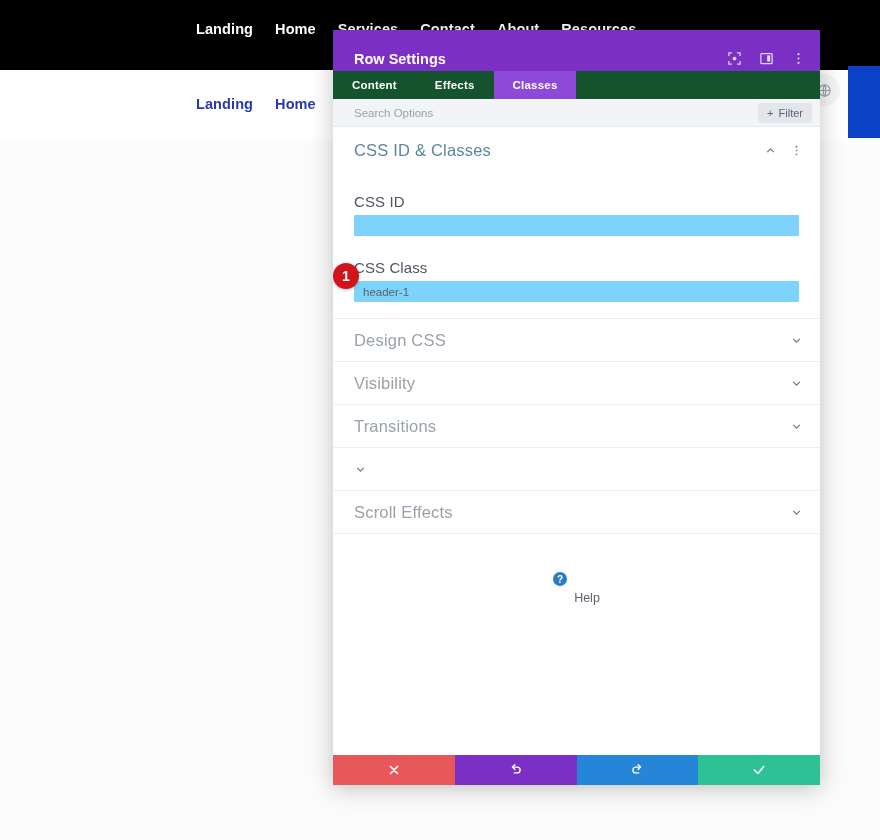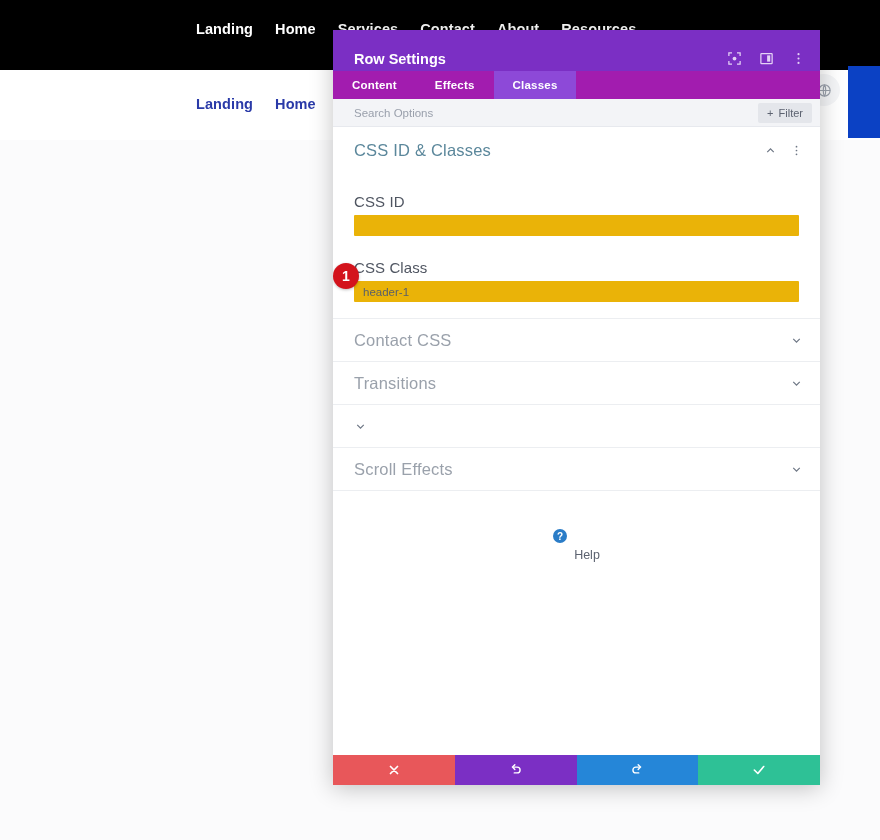--- a/index.html
+++ b/index.html
@@ -73,21 +73,21 @@
     color: #ffffff; font-size: 14.5px; font-weight: bold; flex: 1;
   }
   .title-icons { display: flex; align-items: center; gap: 14px; }
   .title-icon {
     width: 18px; height: 18px; display: flex;
     align-items: center; justify-content: center;
     color: #e4d2f5; cursor: pointer;
   }
 
   .modal-tabs {
-    height: 28px; background: #a21caf; display: flex; flex: 0 0 auto;
+    height: 28px; background: #14532d; display: flex; flex: 0 0 auto;
   }
   .tab {
     padding: 0 19px; height: 28px; display: flex; align-items: center;
     color: #ffffff; font-size: 11.5px; font-weight: bold;
     cursor: pointer; letter-spacing: .2px;
   }
   .tab.active { background: #8d49d8; }
 
   .search-row {
     height: 28px; background: #f3f4f7;
@@ -121,21 +121,21 @@
   }
   .section-ctrl { display: flex; align-items: center; gap: 13px; color: #6d7684; }
   .section-ctrl span { cursor: pointer; display: flex; }
 
   .field { padding: 2px 21px 0 21px; position: relative; }
   .field-label {
     font-size: 15px; color: #4f5561; font-weight: normal;
     margin: 21px 0 5px 0; letter-spacing: .1px;
   }
   .field-input {
-    width: 100%; height: 21px; background: #eab308;
+    width: 100%; height: 21px; background: #7dd3fc;
     border: 0; outline: none; border-radius: 1px;
     padding: 0 9px; font-size: 11.5px;
     color: #5a6069; font-family: "Liberation Sans", sans-serif;
   }
   .badge-1 {
     position: absolute; left: 0px; top: 27px;
     width: 26px; height: 26px; border-radius: 50%;
     background: #d3131c; color: #ffffff;
     display: flex; align-items: center; justify-content: center;
     font-size: 14px; font-weight: bold; z-index: 3;
@@ -281,28 +281,36 @@
       </div>
 
       <div class="field">
         <div class="field-label">CSS Class</div>
         <div class="badge-1">1</div>
         <input class="field-input" type="text" value="header-1" style="">
       </div>
     </div>
 
     <div class="acc-row">
-      <div class="acc-title">Contact CSS</div>
-      <span class="acc-chev">
-        <svg viewBox="0 0 24 24" width="13" height="13" fill="none" stroke="currentColor" stroke-width="2.2">
-            <polyline points="6,9 12,15 18,9"></polyline>
-          </svg>
-      </span>
-    </div>
-
+      <div class="acc-title">Design CSS</div>
+      <span class="acc-chev">
+        <svg viewBox="0 0 24 24" width="13" height="13" fill="none" stroke="currentColor" stroke-width="2.2">
+            <polyline points="6,9 12,15 18,9"></polyline>
+          </svg>
+      </span>
+    </div>
+
+    <div class="acc-row">
+      <div class="acc-title">Visibility</div>
+      <span class="acc-chev">
+        <svg viewBox="0 0 24 24" width="13" height="13" fill="none" stroke="currentColor" stroke-width="2.2">
+            <polyline points="6,9 12,15 18,9"></polyline>
+          </svg>
+      </span>
+    </div>
 
     <div class="acc-row">
       <div class="acc-title">Transitions</div>
       <span class="acc-chev">
         <svg viewBox="0 0 24 24" width="13" height="13" fill="none" stroke="currentColor" stroke-width="2.2">
             <polyline points="6,9 12,15 18,9"></polyline>
           </svg>
       </span>
     </div>
 

